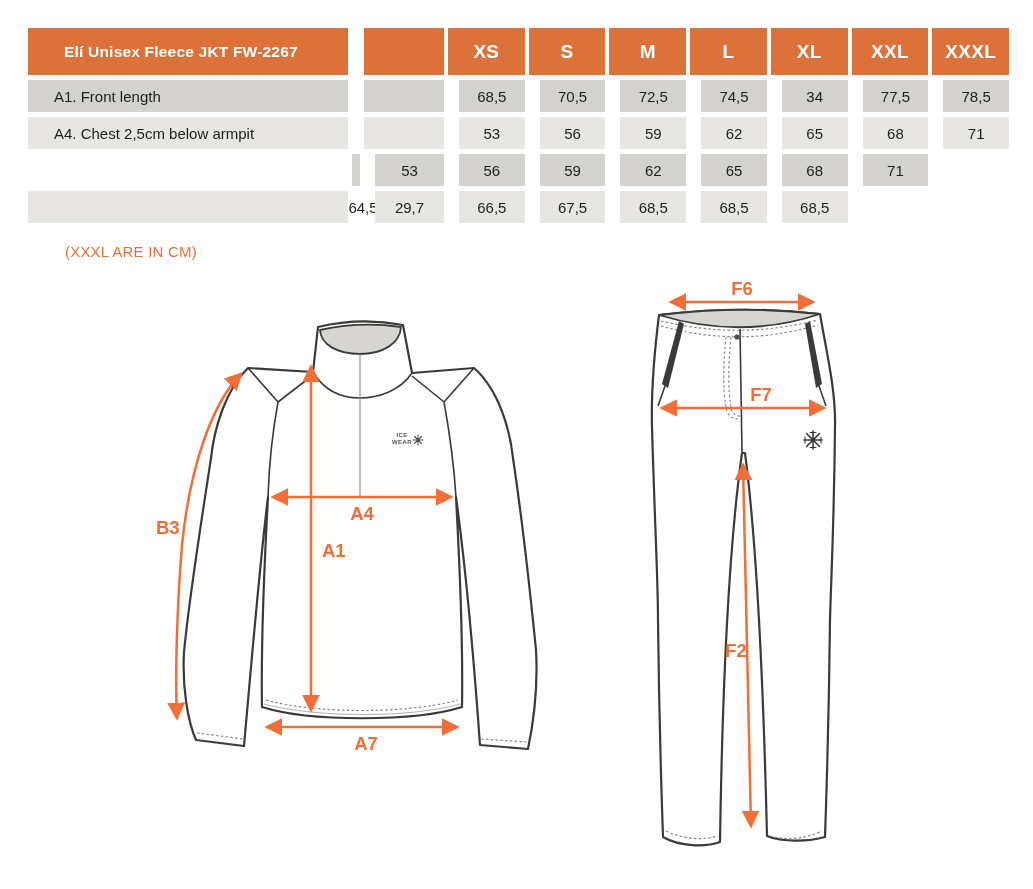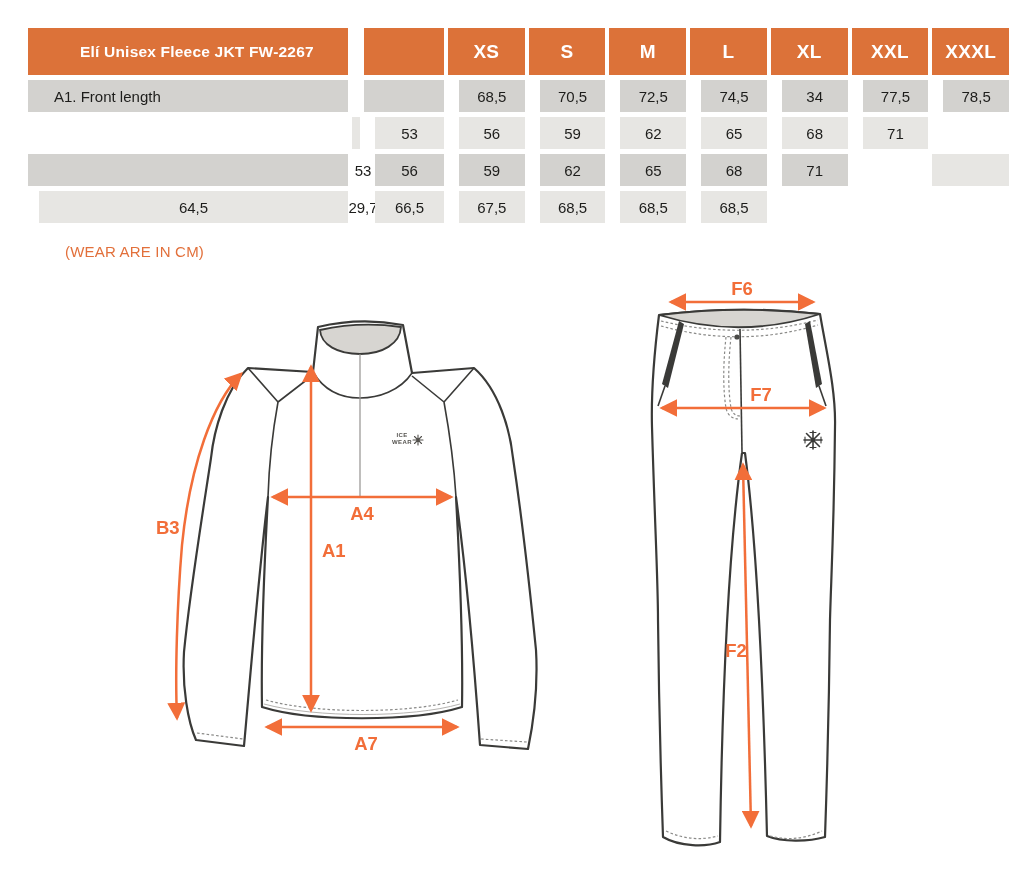--- a/index.html
+++ b/index.html
@@ -4,21 +4,21 @@
 <style>
   html,body{margin:0;padding:0;background:#fff;}
   .page{position:relative;width:1033px;height:889px;background:#fff;overflow:hidden;
         font-family:"Liberation Sans",sans-serif;}
 
   
   .size-table{position:absolute;left:28px;top:28px;width:981px;display:grid;
               grid-template-columns:320px 8px 80px repeat(7,1fr);gap:5px 4px;}
   .cell{display:flex;align-items:center;font-size:15px;color:#1d1d1b;}
   .th{background:#DC7239;height:47px;color:#fff;font-weight:bold;}
-  .th.title-cell{padding-left:52px;font-size:15.5px;letter-spacing:.2px;}
+  .th.title-cell{padding-left:36px;font-size:15.5px;letter-spacing:.2px;}
   .th.size-cell{justify-content:center;font-size:19px;letter-spacing:.3px;}
   .spacer{background:transparent;}
   .td{height:32px;}
   .td.label-cell{padding-left:26px;}
   .td.val-cell{justify-content:center;margin-left:11px;}
   .r-dark{background:#D3D2CF;}
   .r-light{background:#E7E6E3;}
 
   
   .note{position:absolute;left:65px;top:243px;color:#E2703B;font-size:15px;letter-spacing:.2px;}
@@ -60,20 +60,21 @@
     <div class="cell spacer"></div>
     <div class="cell td r-dark"></div>
     <div class="cell td val-cell r-dark">68,5</div>
     <div class="cell td val-cell r-dark">70,5</div>
     <div class="cell td val-cell r-dark">72,5</div>
     <div class="cell td val-cell r-dark">74,5</div>
     <div class="cell td val-cell r-dark">34</div>
     <div class="cell td val-cell r-dark">77,5</div>
     <div class="cell td val-cell r-dark">78,5</div>
 
+    <div class="cell td label-cell r-light">A4. Chest 2,5cm below armpit</div>
     <div class="cell spacer"></div>
     <div class="cell td r-light"></div>
     <div class="cell td val-cell r-light">53</div>
     <div class="cell td val-cell r-light">56</div>
     <div class="cell td val-cell r-light">59</div>
     <div class="cell td val-cell r-light">62</div>
     <div class="cell td val-cell r-light">65</div>
     <div class="cell td val-cell r-light">68</div>
     <div class="cell td val-cell r-light">71</div>
 
@@ -91,21 +92,21 @@
     <div class="cell td r-light"></div>
     <div class="cell td val-cell r-light">64,5</div>
     <div class="cell td val-cell r-light">29,7</div>
     <div class="cell td val-cell r-light">66,5</div>
     <div class="cell td val-cell r-light">67,5</div>
     <div class="cell td val-cell r-light">68,5</div>
     <div class="cell td val-cell r-light">68,5</div>
     <div class="cell td val-cell r-light">68,5</div>
   </div>
 
-  <div class="note">(WEAR ARE IN CM)</div>
+  <div class="note">(XXXL ARE IN CM)</div>
 
   <svg class="jacket-svg" width="440" height="500" viewBox="0 0 440 500">
     <defs>
       <marker id="ah" viewBox="0 0 10 10" refX="8.5" refY="5" markerWidth="7.2" markerHeight="7.2" orient="auto-start-reverse">
           <path d="M0,0 L10,5 L0,10 Z" fill="#F26E39"></path>
         </marker>
     </defs>
 
     <path class="outline" d="
       M183 82 L118 78

